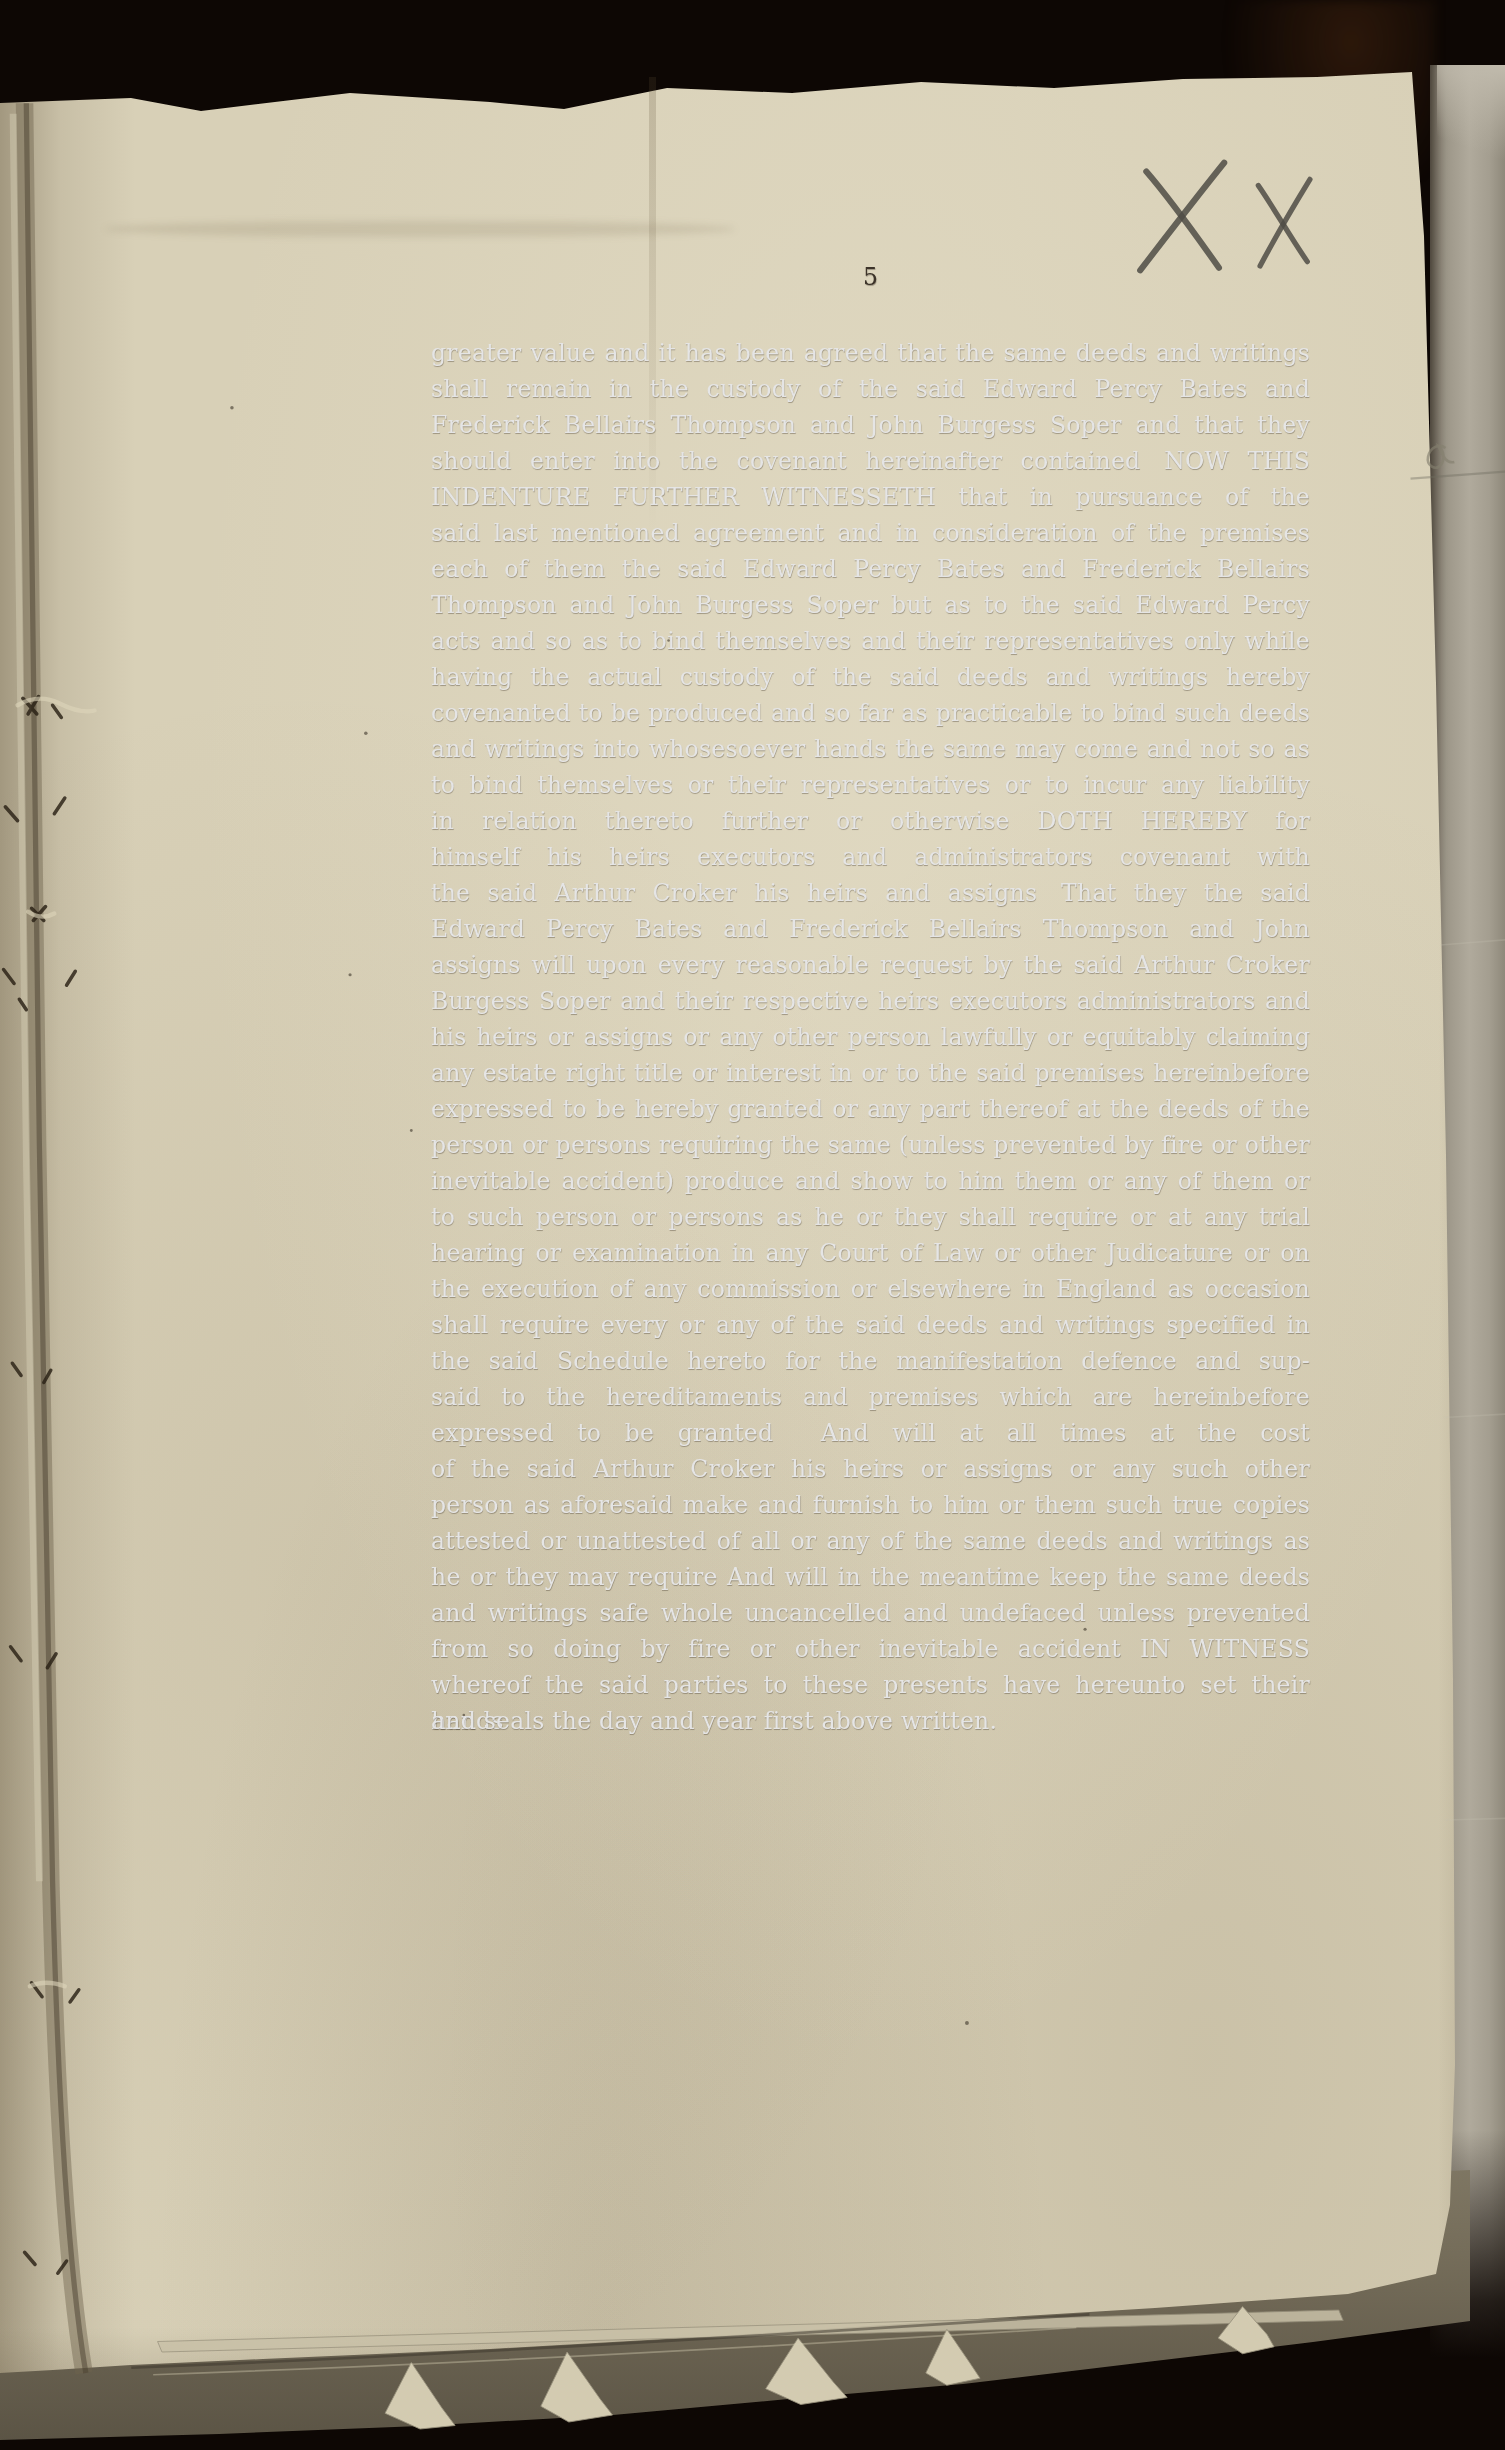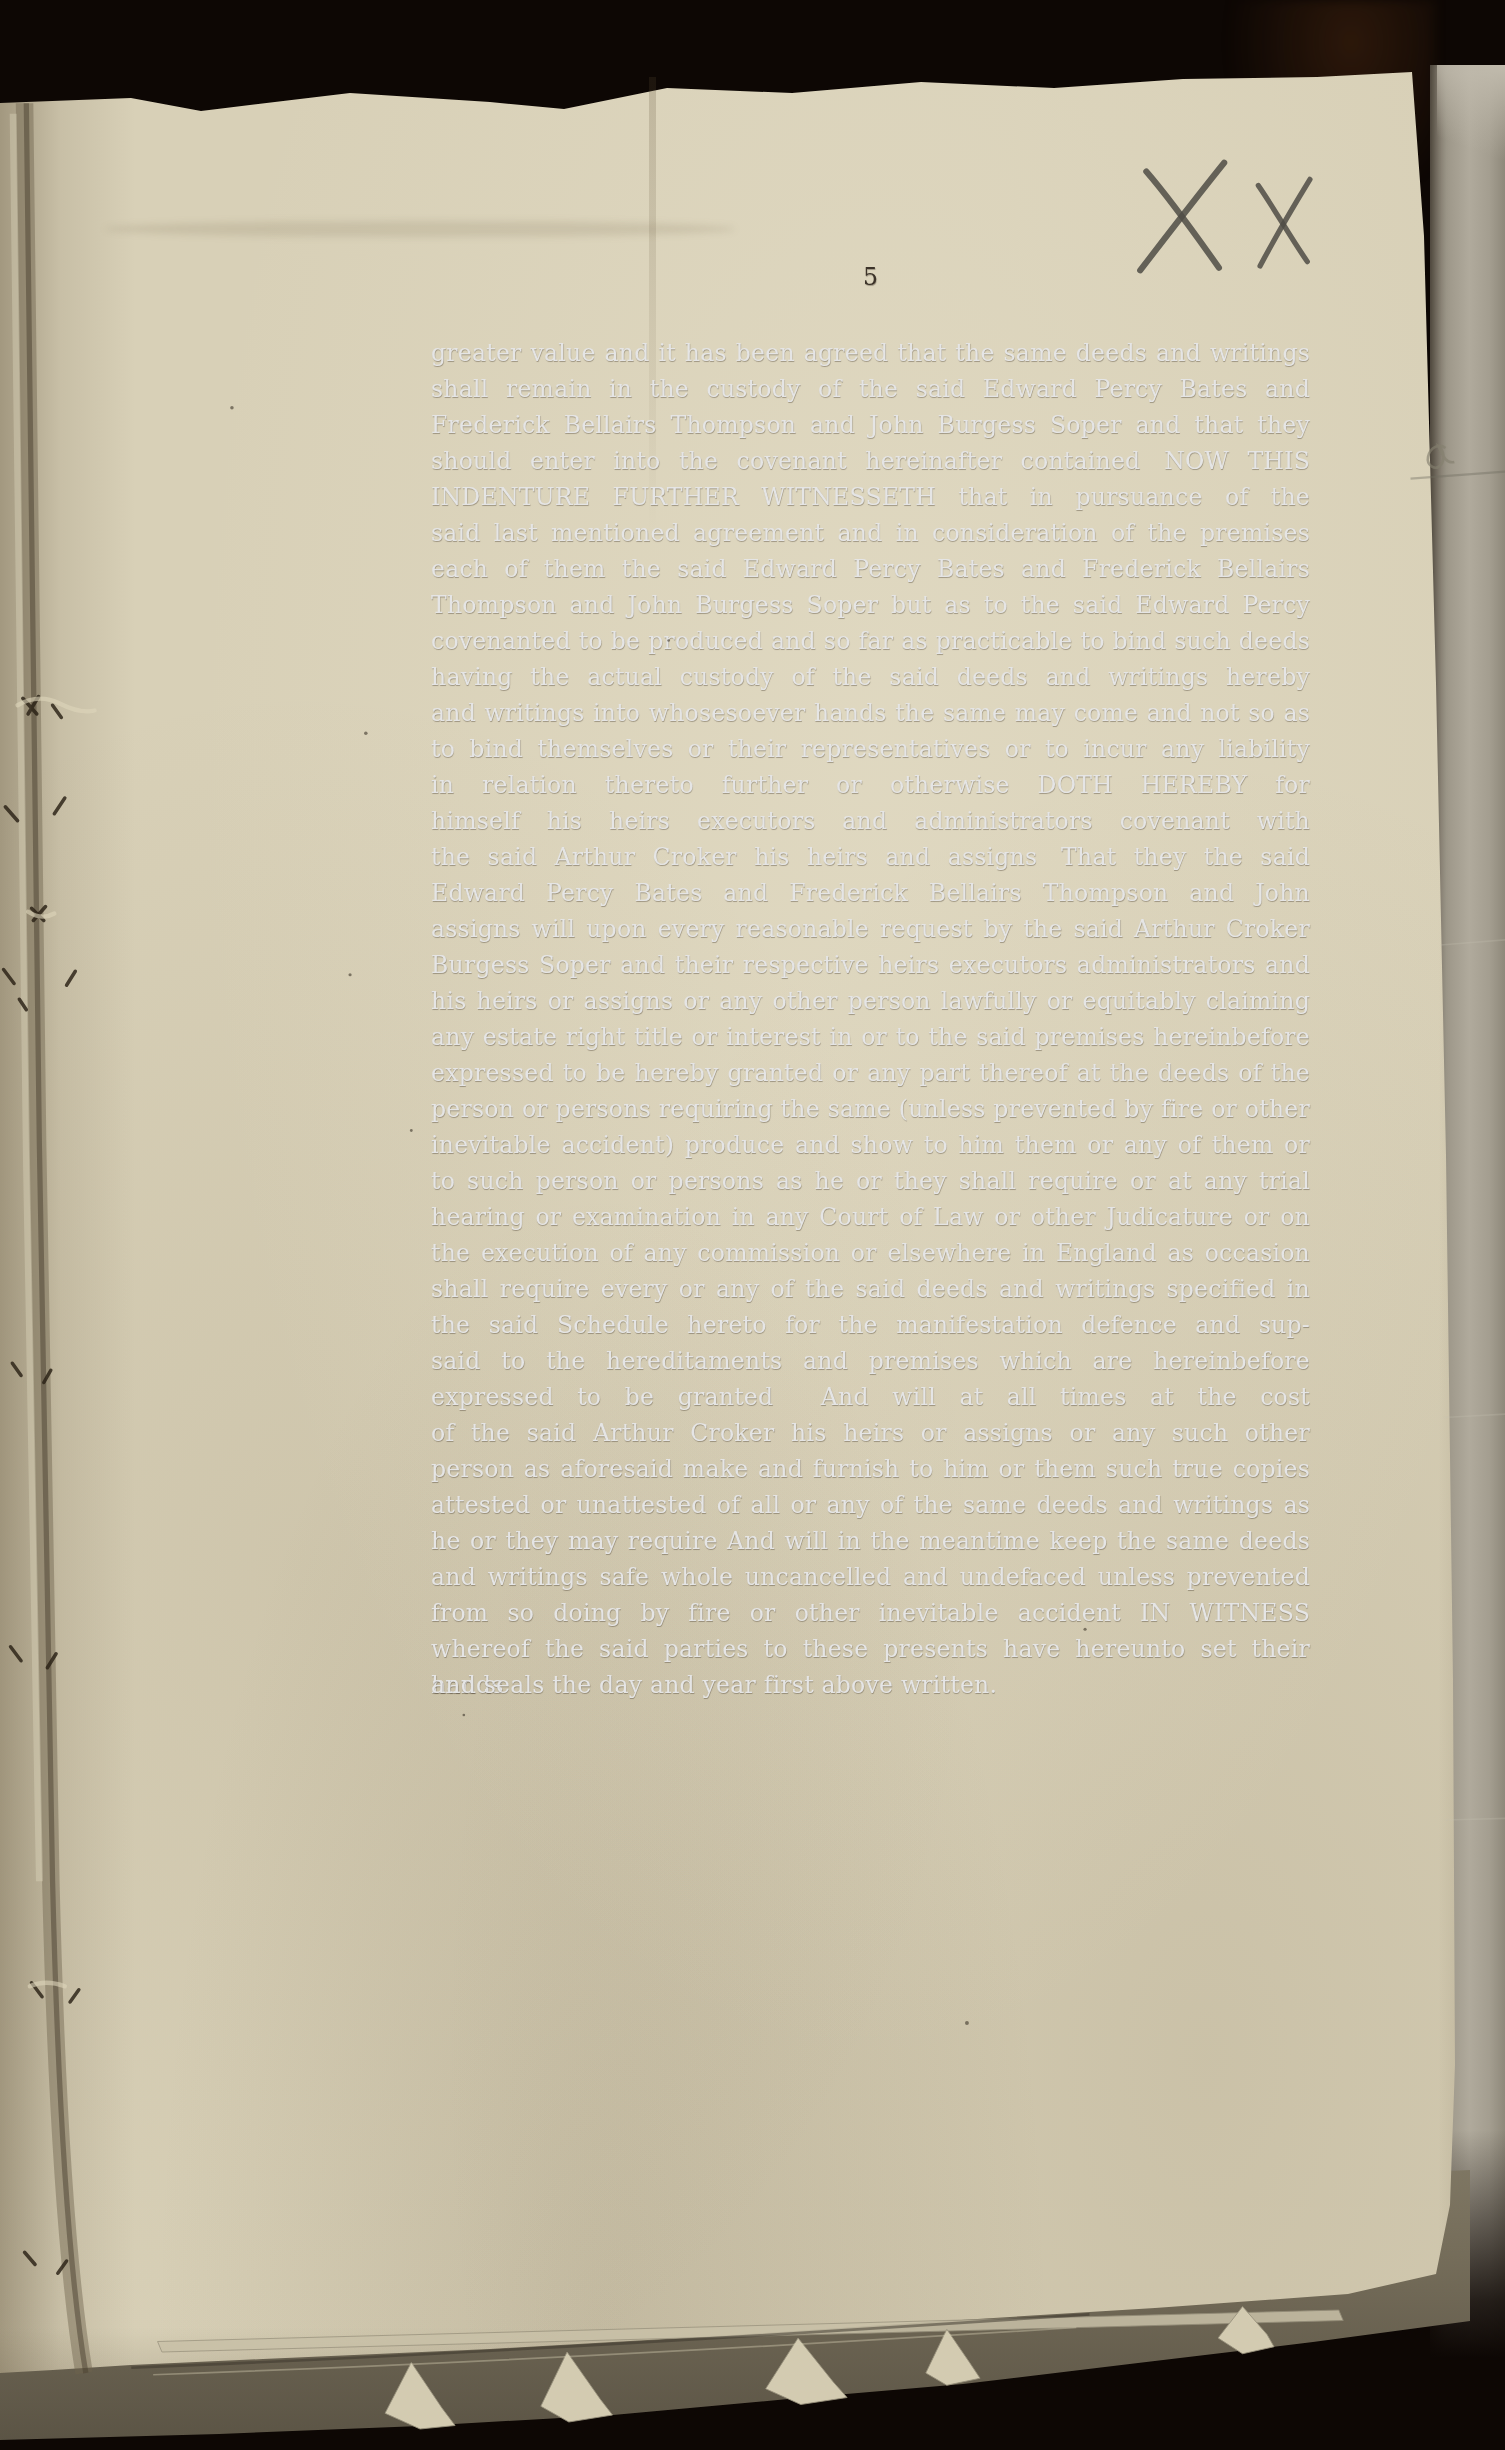--- a/index.html
+++ b/index.html
@@ -74,22 +74,23 @@
 
   <div class="text-block">
     <div class="tl">greater value and it has been agreed that the same deeds and writings</div>
     <div class="tl">shall remain in the custody of the said Edward Percy Bates and</div>
     <div class="tl">Frederick Bellairs Thompson and John Burgess Soper and that they</div>
     <div class="tl">should enter into the covenant hereinafter contained NOW THIS</div>
     <div class="tl">INDENTURE FURTHER WITNESSETH that in pursuance of the</div>
     <div class="tl">said last mentioned agreement and in consideration of the premises</div>
     <div class="tl">each of them the said Edward Percy Bates and Frederick Bellairs</div>
     <div class="tl">Thompson and John Burgess Soper but as to the said Edward Percy</div>
+    <div class="tl">acts and so as to bind themselves and their representatives only while</div>
+    <div class="tl">having the actual custody of the said deeds and writings hereby</div>
     <div class="tl">covenanted to be produced and so far as practicable to bind such deeds</div>
-    <div class="tl">having the actual custody of the said deeds and writings hereby</div>
     <div class="tl">and writings into whosesoever hands the same may come and not so as</div>
     <div class="tl">to bind themselves or their representatives or to incur any liability</div>
     <div class="tl">in relation thereto further or otherwise DOTH HEREBY for</div>
     <div class="tl">himself his heirs executors and administrators covenant with</div>
     <div class="tl">the said Arthur Croker his heirs and assigns That they the said</div>
     <div class="tl">Edward Percy Bates and Frederick Bellairs Thompson and John</div>
     <div class="tl">assigns will upon every reasonable request by the said Arthur Croker</div>
     <div class="tl">Burgess Soper and their respective heirs executors administrators and</div>
     <div class="tl">his heirs or assigns or any other person lawfully or equitably claiming</div>
     <div class="tl">any estate right title or interest in or to the said premises hereinbefore</div>

